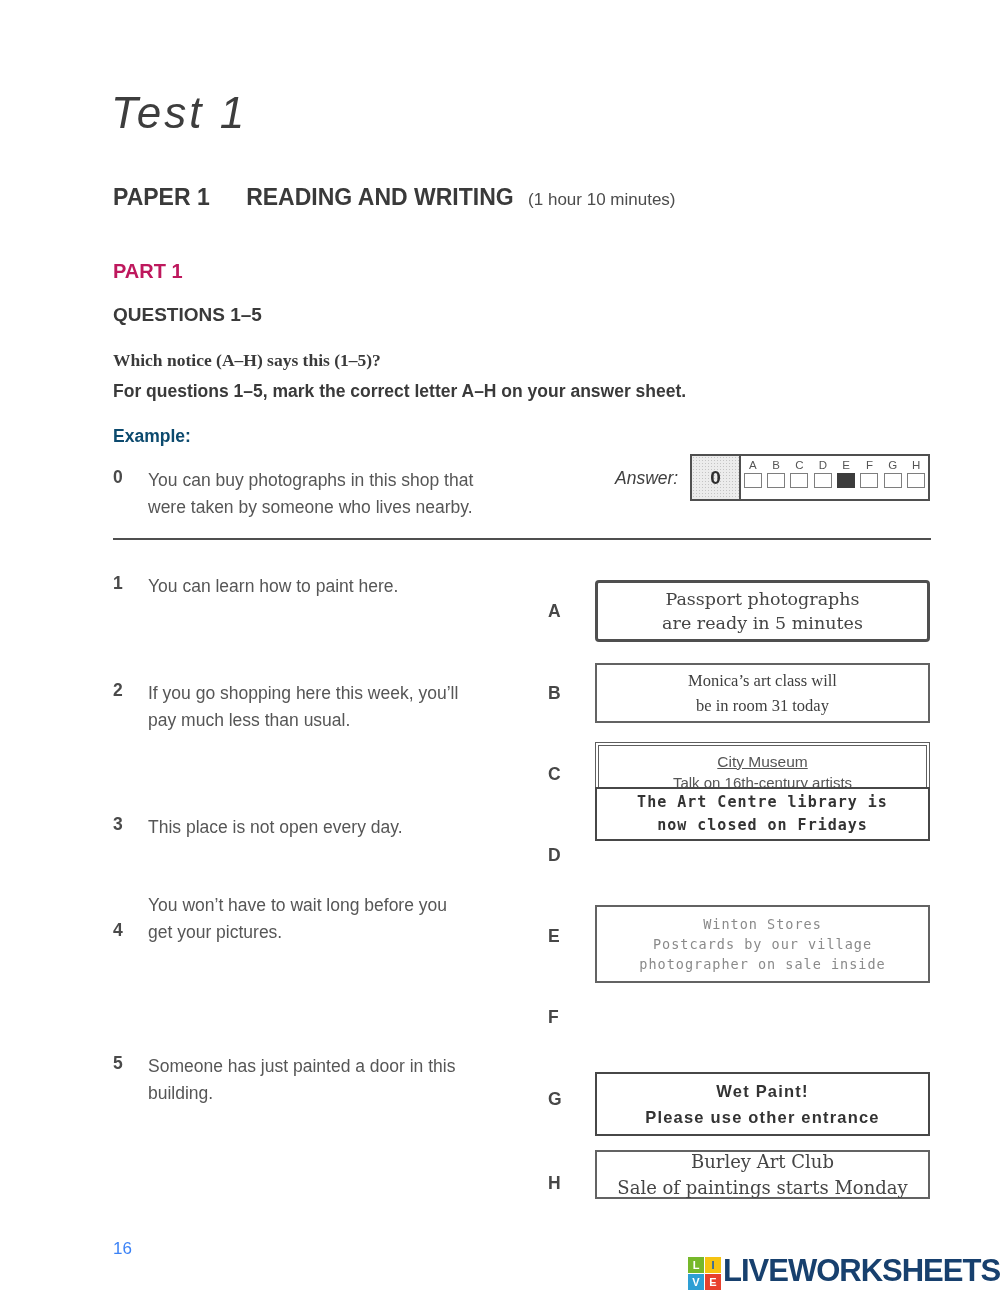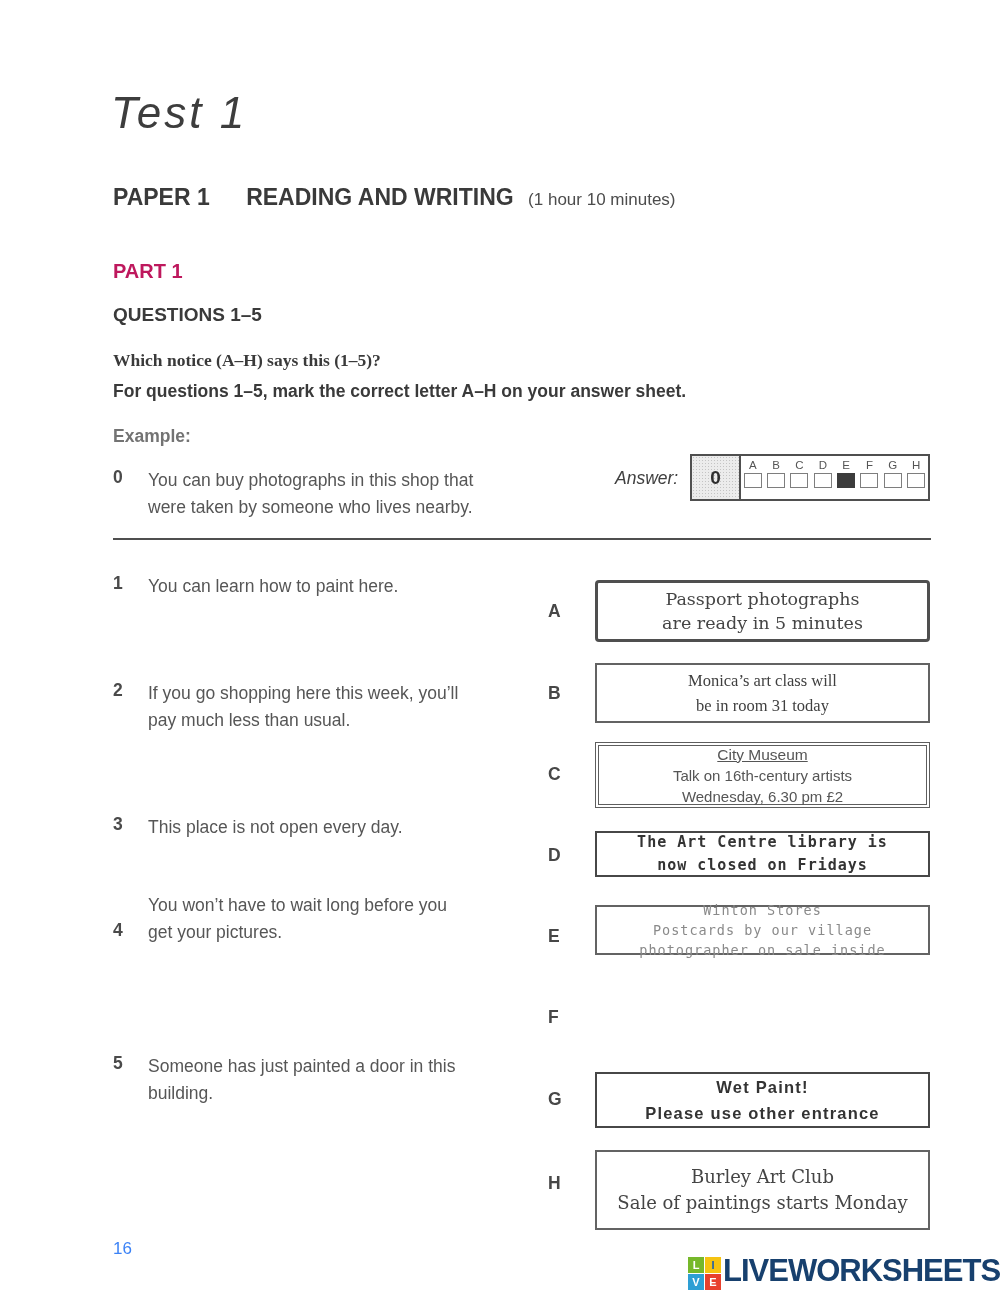--- a/index.html
+++ b/index.html
@@ -15,21 +15,21 @@
     letter-spacing:3px;color:#3d3d3d;
   }
   .paper-line{left:113px;top:184px;white-space:nowrap;}
   .paper-num,.paper-subject{font-size:23px;font-weight:bold;color:#3a3a3a;}
   .paper-subject{margin-left:32px;}
   .paper-duration{font-size:17px;color:#4c4c4c;margin-left:10px;}
   .part-title{left:113px;top:260px;font-size:20px;font-weight:bold;color:#be185d;}
   .questions-range{left:113px;top:304px;font-size:19px;font-weight:bold;color:#3a3a3a;}
   .instr1{left:113px;top:350px;font-size:17.5px;font-weight:bold;color:#3a3a3a;font-family:Liberation Serif, serif;}
   .instr2{left:113px;top:381px;font-size:17.5px;font-weight:bold;color:#3a3a3a;}
-  .example-label{left:113px;top:426px;font-size:17.5px;font-weight:bold;color:#737373;text-align:center;}
+  .example-label{left:113px;top:426px;font-size:17.5px;font-weight:bold;color:#0c4a6e;text-align:center;}
 
   
   .q-num{font-size:17.5px;font-weight:bold;color:#4a4a4a;}
   .q-text{font-size:17.5px;color:#565656;line-height:27px;white-space:pre-line;}
   .answer-label{left:615px;top:468px;font-size:17.5px;font-style:italic;color:#404040;}
   .answer-box{
     left:690px;top:454px;width:240px;height:47px;border:2px solid #4f4f4f;
     display:flex;box-sizing:border-box;background:#fff;
   }
   .zero-cell{
@@ -178,44 +178,44 @@
   <div class="abs notice nA" style="top:580px;height:62px;">
     <div class="ln">Passport photographs
 are ready in 5 minutes</div>
   </div>
 
   <div class="abs notice nB" style="top:663px;height:60px;">
     <div class="ln">Monica’s art class will
 be in room 31 today</div>
   </div>
 
-  <div class="abs notice nC" style="top:742px;height:66px;">
+  <div class="abs notice nC" style="top:742px;height:80px;">
     <div class="ln c0">City Museum</div>
     <div class="ln">Talk on 16th-century artists</div>
     <div class="ln">Wednesday, 6.30 pm  £2</div>
   </div>
 
-  <div class="abs notice nD" style="top:831px;height:46px;">
+  <div class="abs notice nD" style="top:787px;height:54px;">
     <div class="ln">The Art Centre library is
 now closed on Fridays</div>
   </div>
 
-  <div class="abs notice nE" style="top:905px;height:50px;">
+  <div class="abs notice nE" style="top:905px;height:78px;">
     <div class="ln">Winton Stores
 Postcards by our village
 photographer on sale inside</div>
   </div>
 
 
-  <div class="abs notice nG" style="top:1072px;height:56px;">
+  <div class="abs notice nG" style="top:1072px;height:64px;">
     <div class="ln">Wet Paint!
 Please use other entrance</div>
   </div>
 
-  <div class="abs notice nH" style="top:1150px;height:80px;">
+  <div class="abs notice nH" style="top:1150px;height:49px;">
     <div class="ln">Burley Art Club
 Sale of paintings starts Monday</div>
   </div>
 
   <div class="abs page-num">16</div>
 
   <div class="abs logo">
     <div class="logo-grid">
       <span class="tile" style="background: rgb(118, 184, 42); color: rgb(255, 255, 255);">L</span>
       <span class="tile" style="background: rgb(245, 195, 17); color: rgb(26, 95, 174);">I</span>

